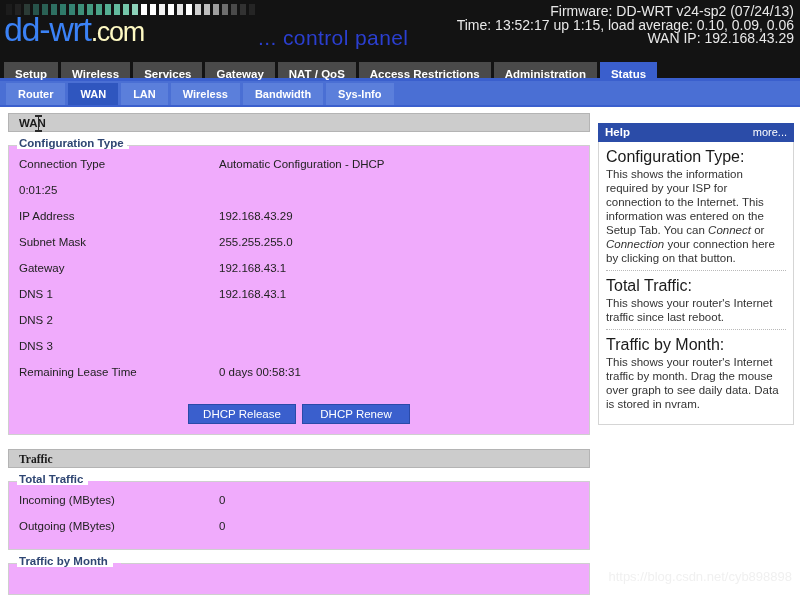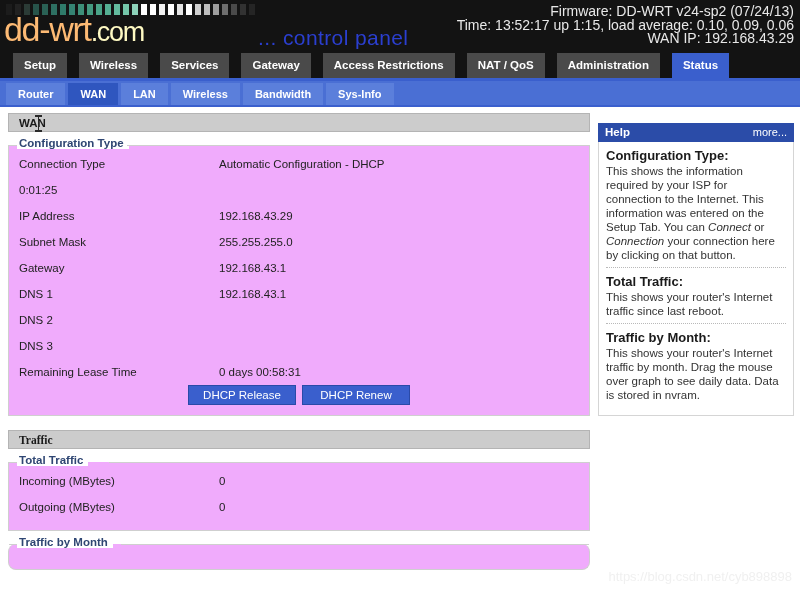--- a/index.html
+++ b/index.html
@@ -23,21 +23,21 @@
     display: flex; gap: 3px;
   }
   #segbar .seg { width: 6px; height: 11px; }
 
   #logo {
     position: absolute; left: 4px; top: 12px;
     font-size: 34px; letter-spacing: -1.3px;
     line-height: 34px;
     white-space: nowrap;
   }
-  #logo .w { color: #fdba74; font-weight: 400; }
+  #logo .w { color: #3b82f6; font-weight: 400; }
   #logo .g { color: #fef9c3; font-size: 27px; }
 
   #cpanel {
     position: absolute; left: 258px; top: 26px;
     color: #2b3fd0;
     font-size: 21px;
     letter-spacing: 0.4px;
     white-space: nowrap;
   }
 
@@ -53,29 +53,28 @@
   
   #maintabs {
     position: relative;
     width: 800px; height: 29px;
     background: #131313;
     border-bottom: 3px solid #3a5fcd;
     display: flex; align-items: flex-end;
     padding-left: 4px;
   }
   .mtab {
-    height: 25px; line-height: 25px;
+    height: 16px; line-height: 25px;
     padding: 0 11px;
     margin-right: 3px;
     background: #4a4a4a;
     color: #ffffff;
     font-size: 11.5px; font-weight: bold;
     white-space: nowrap;
     cursor: pointer;
-    margin-left: 9px;
   }
   .mtab.active { background: #3a5fcd; }
 
   
   #subtabs {
     position: relative;
     width: 800px; height: 26px;
     background: #4a6fd4;
     display: flex; align-items: flex-end;
     padding-left: 6px;
@@ -164,21 +163,21 @@
     color: #222222;
   }
   .row .lbl { width: 200px; flex: none; }
   .row .val { flex: 1; }
 
   
   .btnrow {
     display: flex;
     justify-content: center;
     gap: 6px;
-    margin-top: 0;
+    margin-top: 19px;
   }
   .btn {
     background: #3a5fcd;
     color: #ffffff;
     border: 1px solid #2a4aa8;
     font-size: 11.5px;
     font-family: "Liberation Sans", sans-serif;
     padding: 3px 0;
     width: 108px;
     text-align: center;
@@ -201,22 +200,22 @@
     padding: 6px 7px 8px 7px;
     background: #ffffff;
   }
   .hsec { padding-bottom: 5px; }
   .hsec + .hsec {
     border-top: 1px dotted #b9b9b9;
     padding-top: 6px;
   }
   .hsec h4 {
     margin: 0 0 1px 0;
-    font-size: 13px;
-    font-weight: bold;
+    font-size: 16px;
+    font-weight: normal;
     color: #1a1a1a;
   }
   .hsec p {
     margin: 0;
     font-size: 11.5px;
     line-height: 14px;
     color: #333333;
   }
   .hsec i { font-style: italic; }
 
@@ -295,22 +294,22 @@
     <div>Time: 13:52:17 up 1:15, load average: 0.10, 0.09, 0.06</div>
     <div>WAN IP: 192.168.43.29</div>
   </div>
 </div>
 
 <div id="maintabs">
     <div class="mtab">Setup</div>
     <div class="mtab">Wireless</div>
     <div class="mtab">Services</div>
     <div class="mtab">Gateway</div>
+    <div class="mtab">NAT / QoS</div>
     <div class="mtab">Access Restrictions</div>
-    <div class="mtab">NAT / QoS</div>
     <div class="mtab">Administration</div>
     <div class="mtab active">Status</div>
   </div>
 
 <div id="subtabs">
     <div class="stab">Router</div>
     <div class="stab active">WAN</div>
     <div class="stab">LAN</div>
     <div class="stab">Wireless</div>
     <div class="stab">Bandwidth</div>
@@ -384,21 +383,21 @@
             <span class="lbl">Incoming (MBytes)</span>
             <span class="val">0</span>
           </div>
           <div class="row">
             <span class="lbl">Outgoing (MBytes)</span>
             <span class="val">0</span>
           </div>
         </div>
     </div>
 
-    <div class="fs" style="height:26px;border-radius:8px;">
+    <div class="fs" style="height:32px;">
       <span class="fslegend">Traffic by Month</span>
       <div class="fsline" style="left:112px;"></div>
     </div>
 
   </div>
 
   <div id="rightcol">
     <div id="helphead">
       <span>Help</span>
       <span class="more">more...</span>

